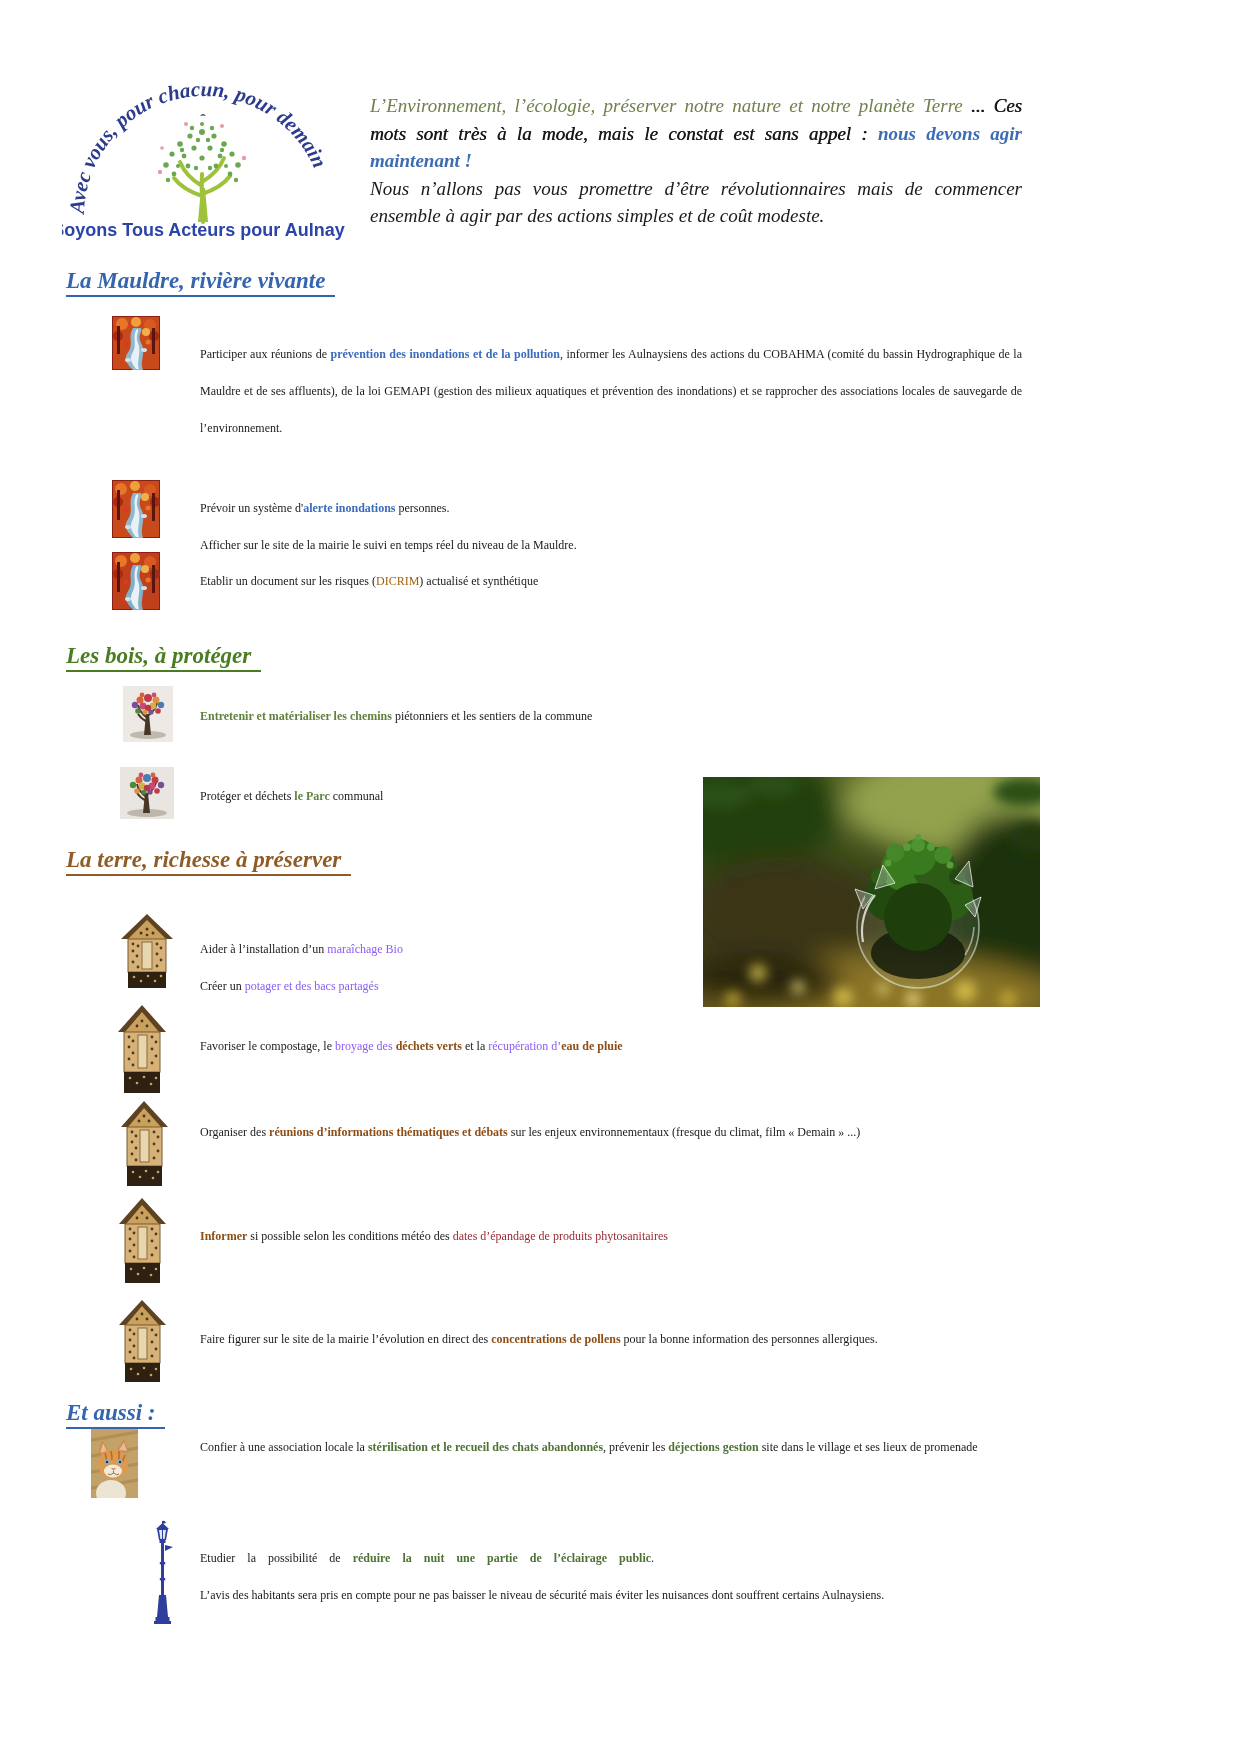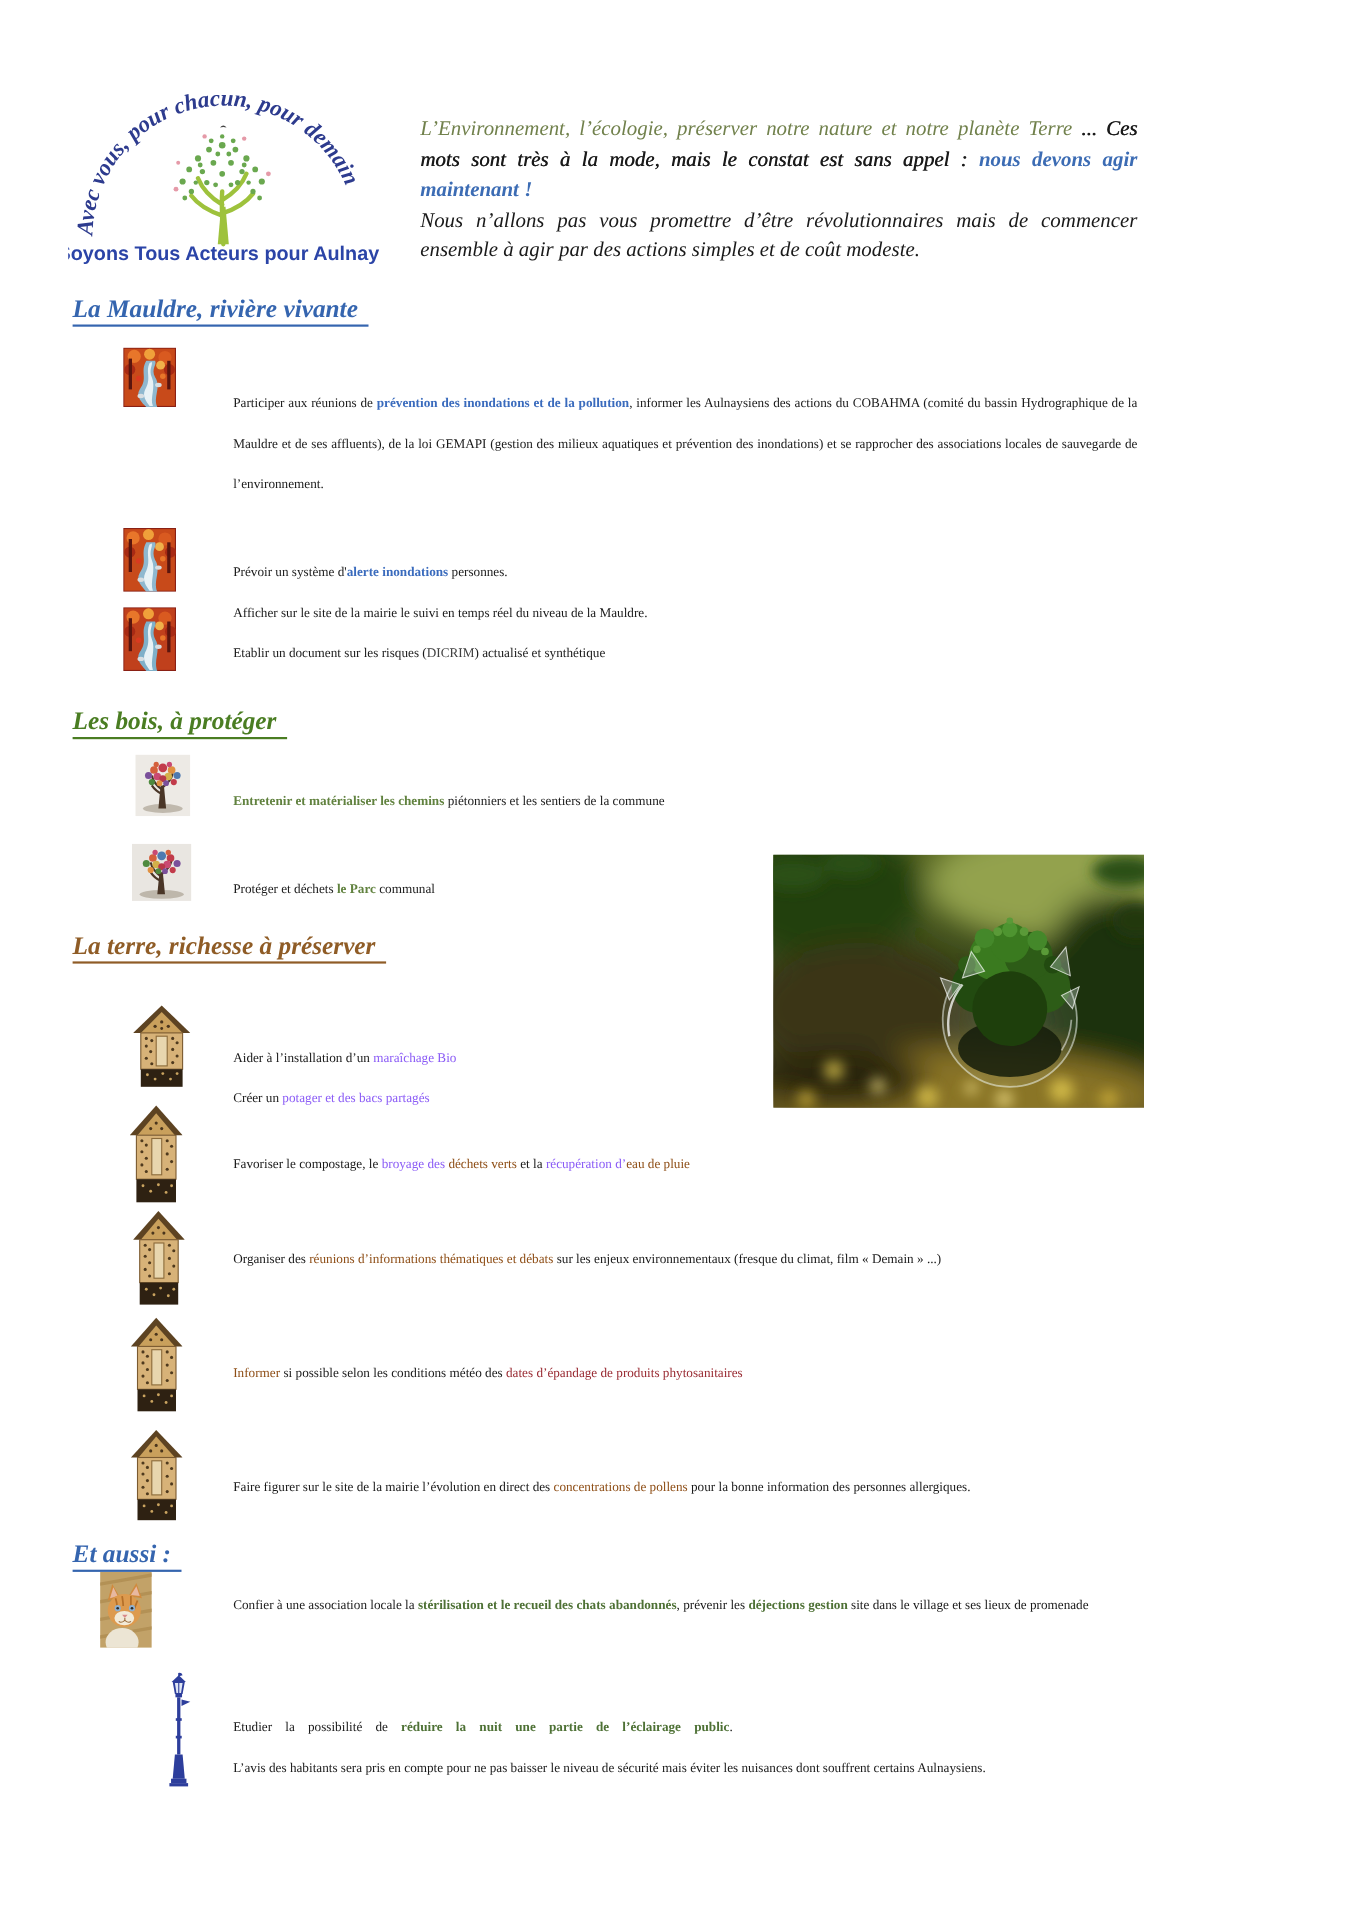--- a/index.html
+++ b/index.html
@@ -1,35 +1,35 @@
 <!DOCTYPE html>
 <html><head>
 <meta charset="utf-8">
 <style>
   html,body{margin:0;padding:0;background:#e8e8e8;}
   .page{position:relative;width:1240px;height:1753px;background:#ffffff;margin:0 auto;
         font-family:"Liberation Serif",serif;color:#1a1a1a;overflow:hidden;}
   .abs{position:absolute;}
-  p{margin:12px;}
+  p{margin:0;}
   .body-txt{font-size:12px;line-height:37px;}
   .just{text-align:justify;}
   .intro{font-size:19px;line-height:27.6px;font-style:italic;text-align:justify;}
   .sec-h{display:inline-block;font-size:23px;font-weight:bold;font-style:italic;
          border-bottom:2px solid currentColor;padding:0 10px 1px 0;}
   .h-blue{color:#3565af;}
   .h-green{color:#4a7d22;text-align:center;}
   .h-brown{color:#8f5c26;}
   .ig{color:#71814c;}            
   .ib{color:#3c6cb4;font-weight:bold;} 
   .semi{text-shadow:0.4px 0 0 currentColor;} 
   .bb{color:#3a6bbd;font-weight:bold;}
-  .bl{color:#404040;}
+  .bl{color:#a16207;}
   .gb{color:#61823f;font-weight:bold;}
   .br{color:#8b5cf6;}
-  .brb{color:#8e4e16;font-weight:normal;}
+  .brb{color:#8e4e16;font-weight:bold;}
   .rd{color:#992a32;}
   .dgb{color:#4e7135;font-weight:bold;}
   .ws1{word-spacing:9px;}
   svg{display:block;}
 </style>
 </head>
 <body>
 
 <div class="page">
 

